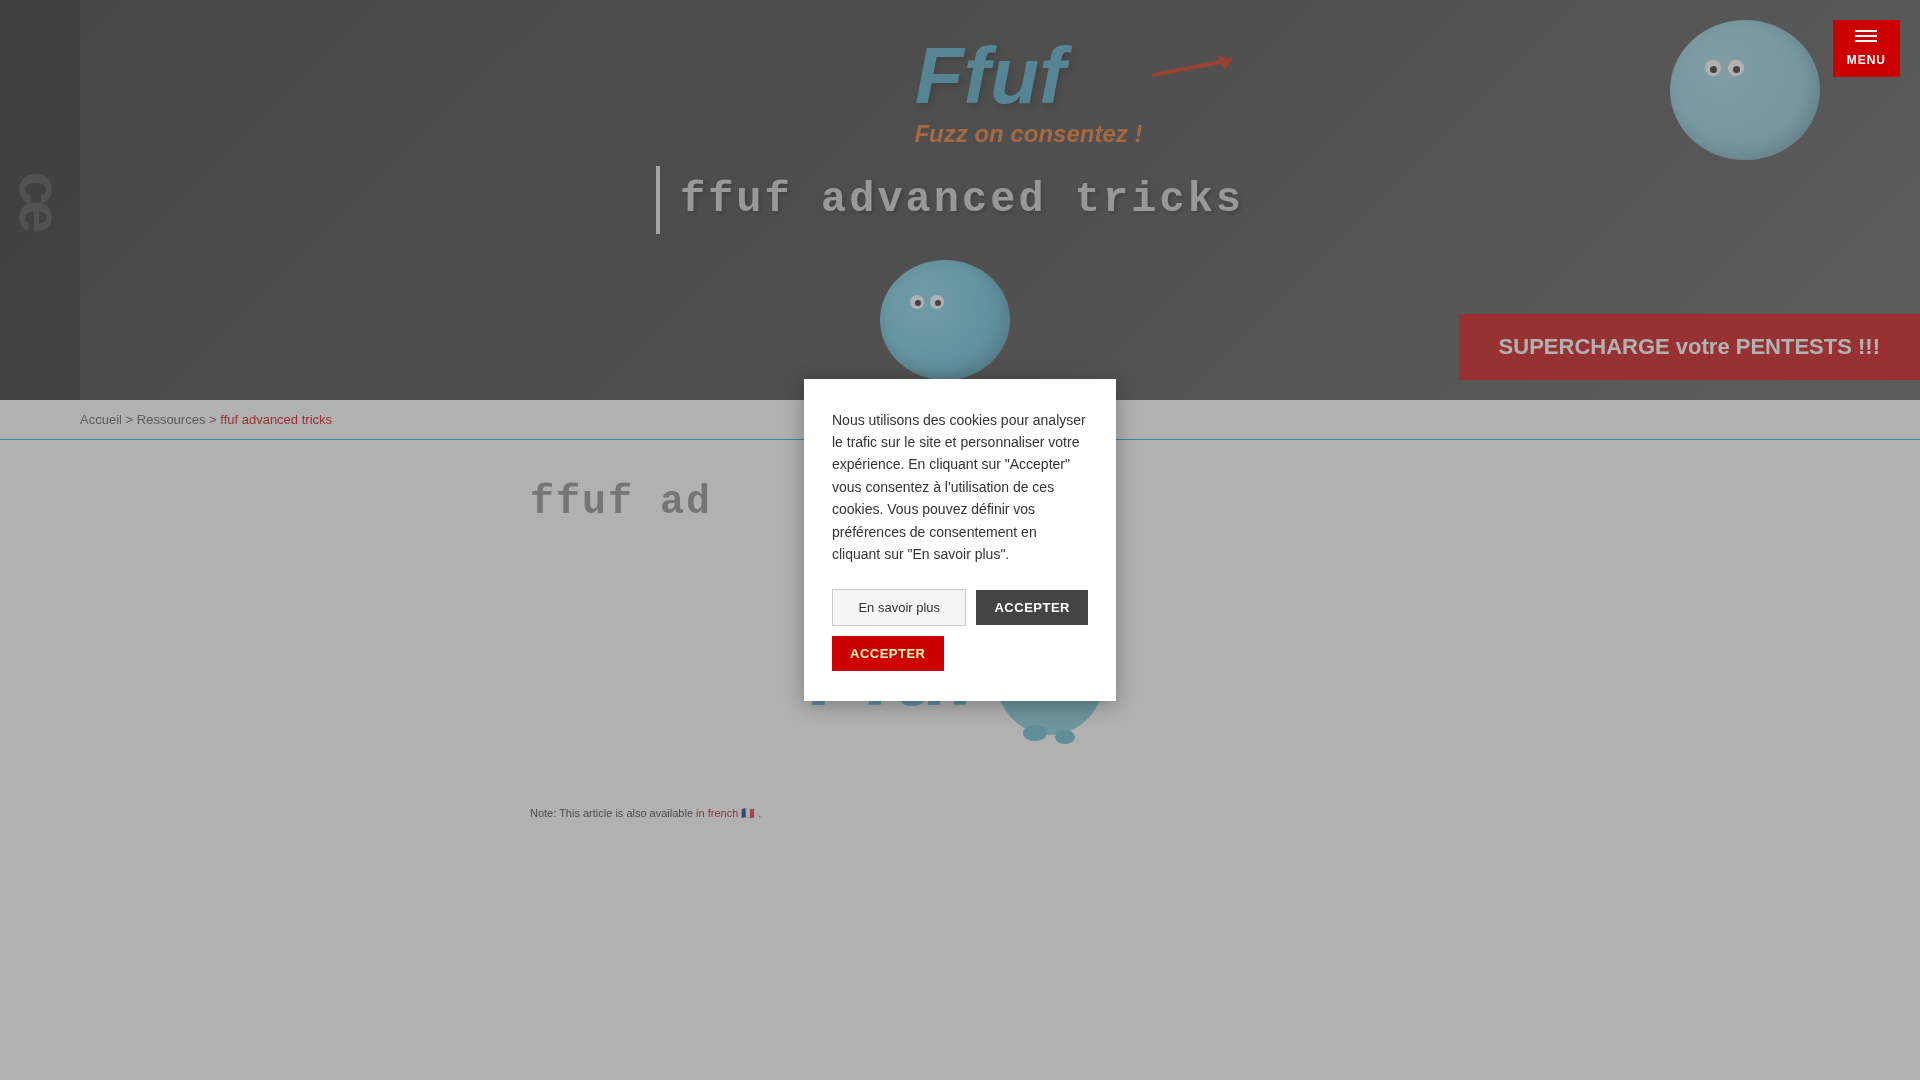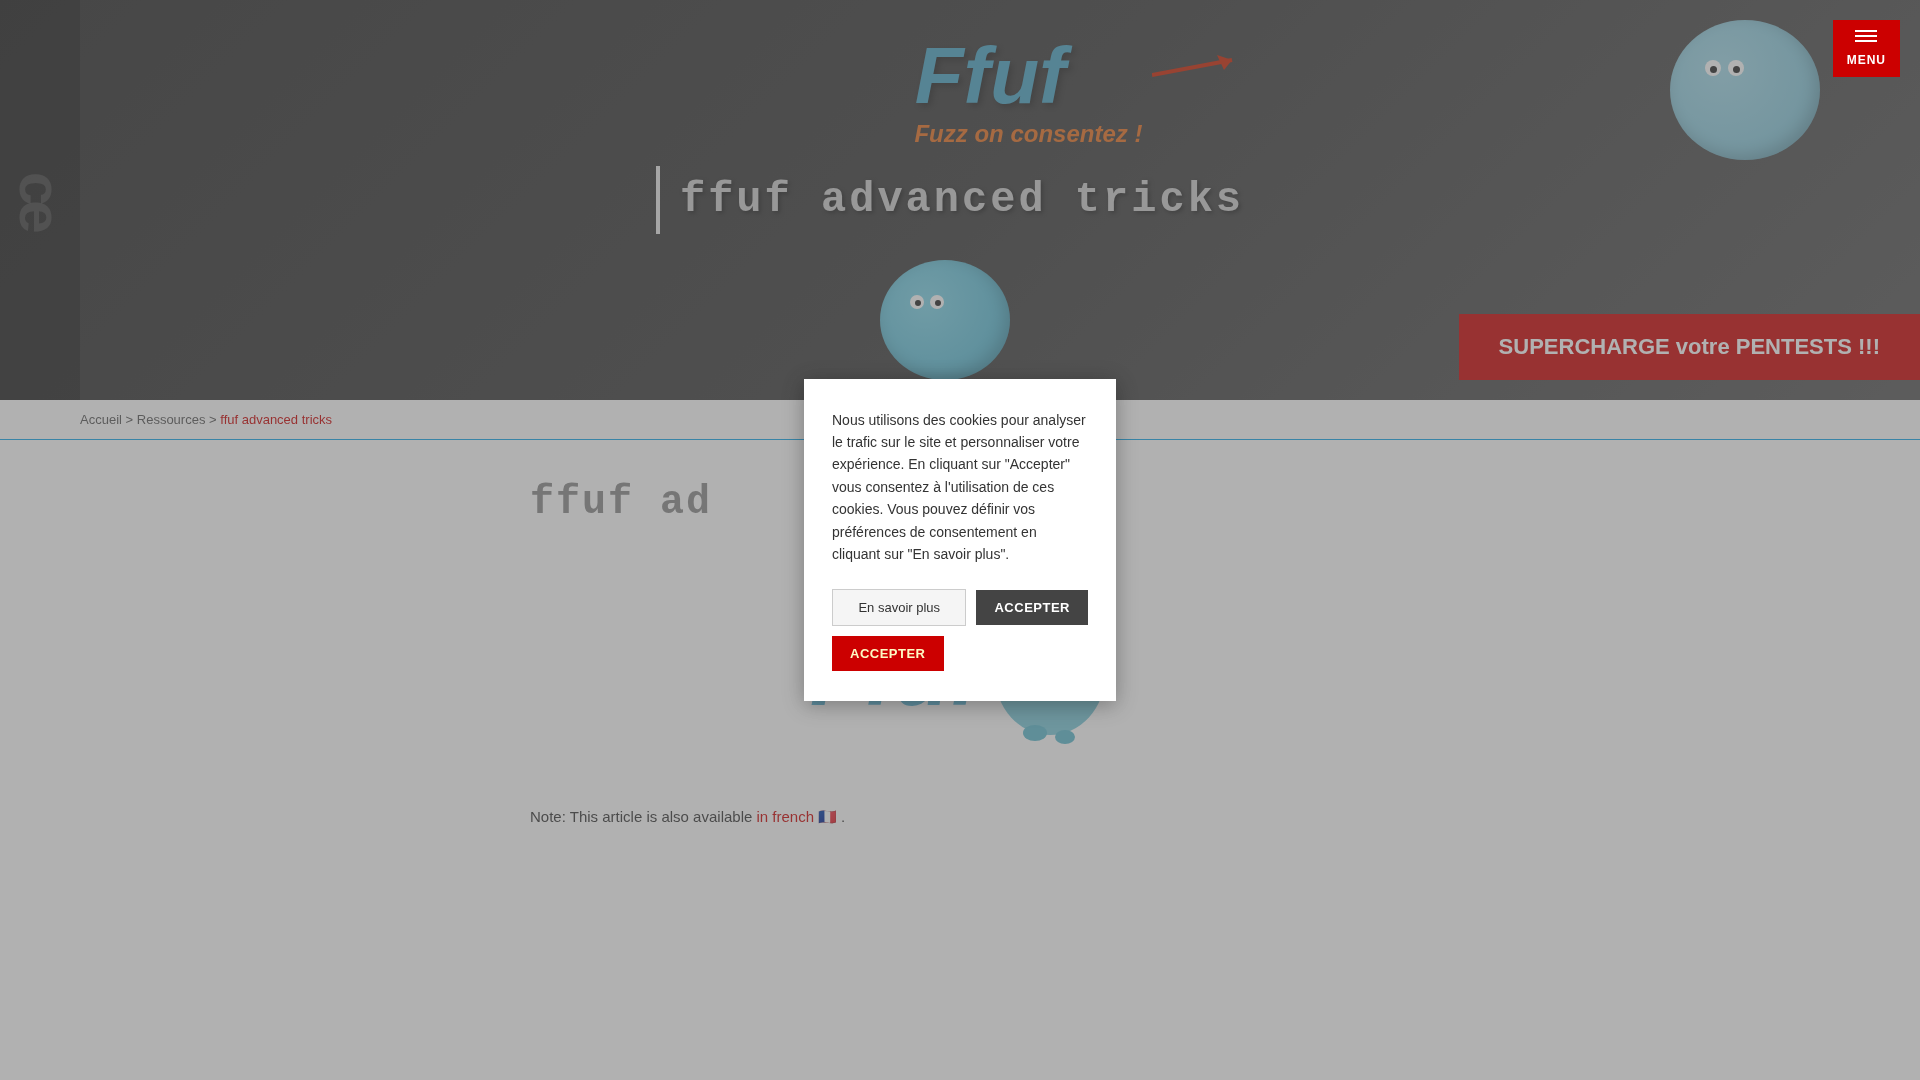--- a/index.html
+++ b/index.html
@@ -140,21 +140,21 @@
       margin-bottom: 40px;
     }
 
     .ffuf-logo-svg {
       width: 380px;
       height: 200px;
     }
 
     
     .note-text {
-      font-size: 15px;
+      font-size: 11px;
       color: #333;
       line-height: 1.6;
     }
 
     .note-text a {
       color: #cc0000;
       text-decoration: none;
     }
 
     

